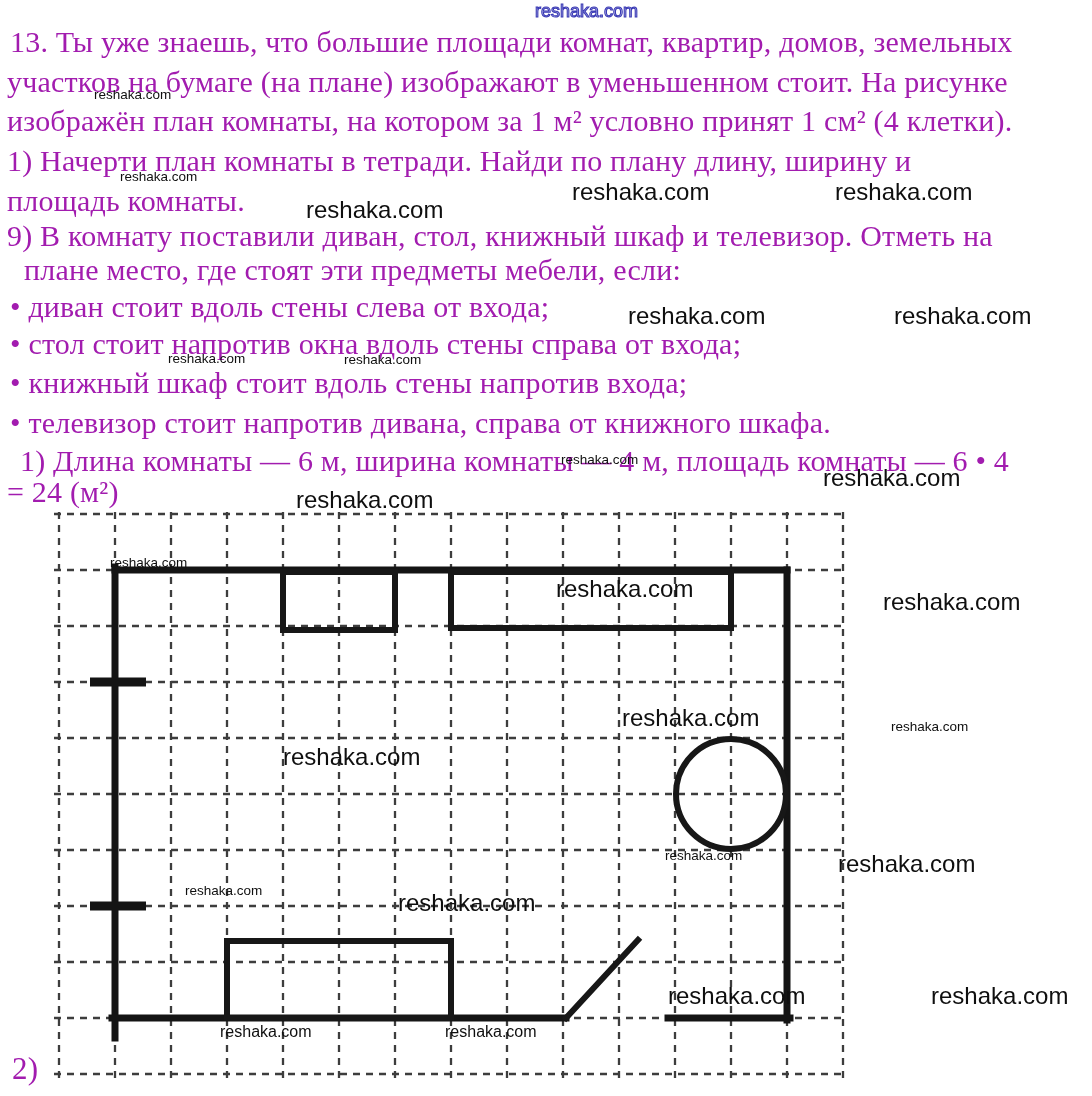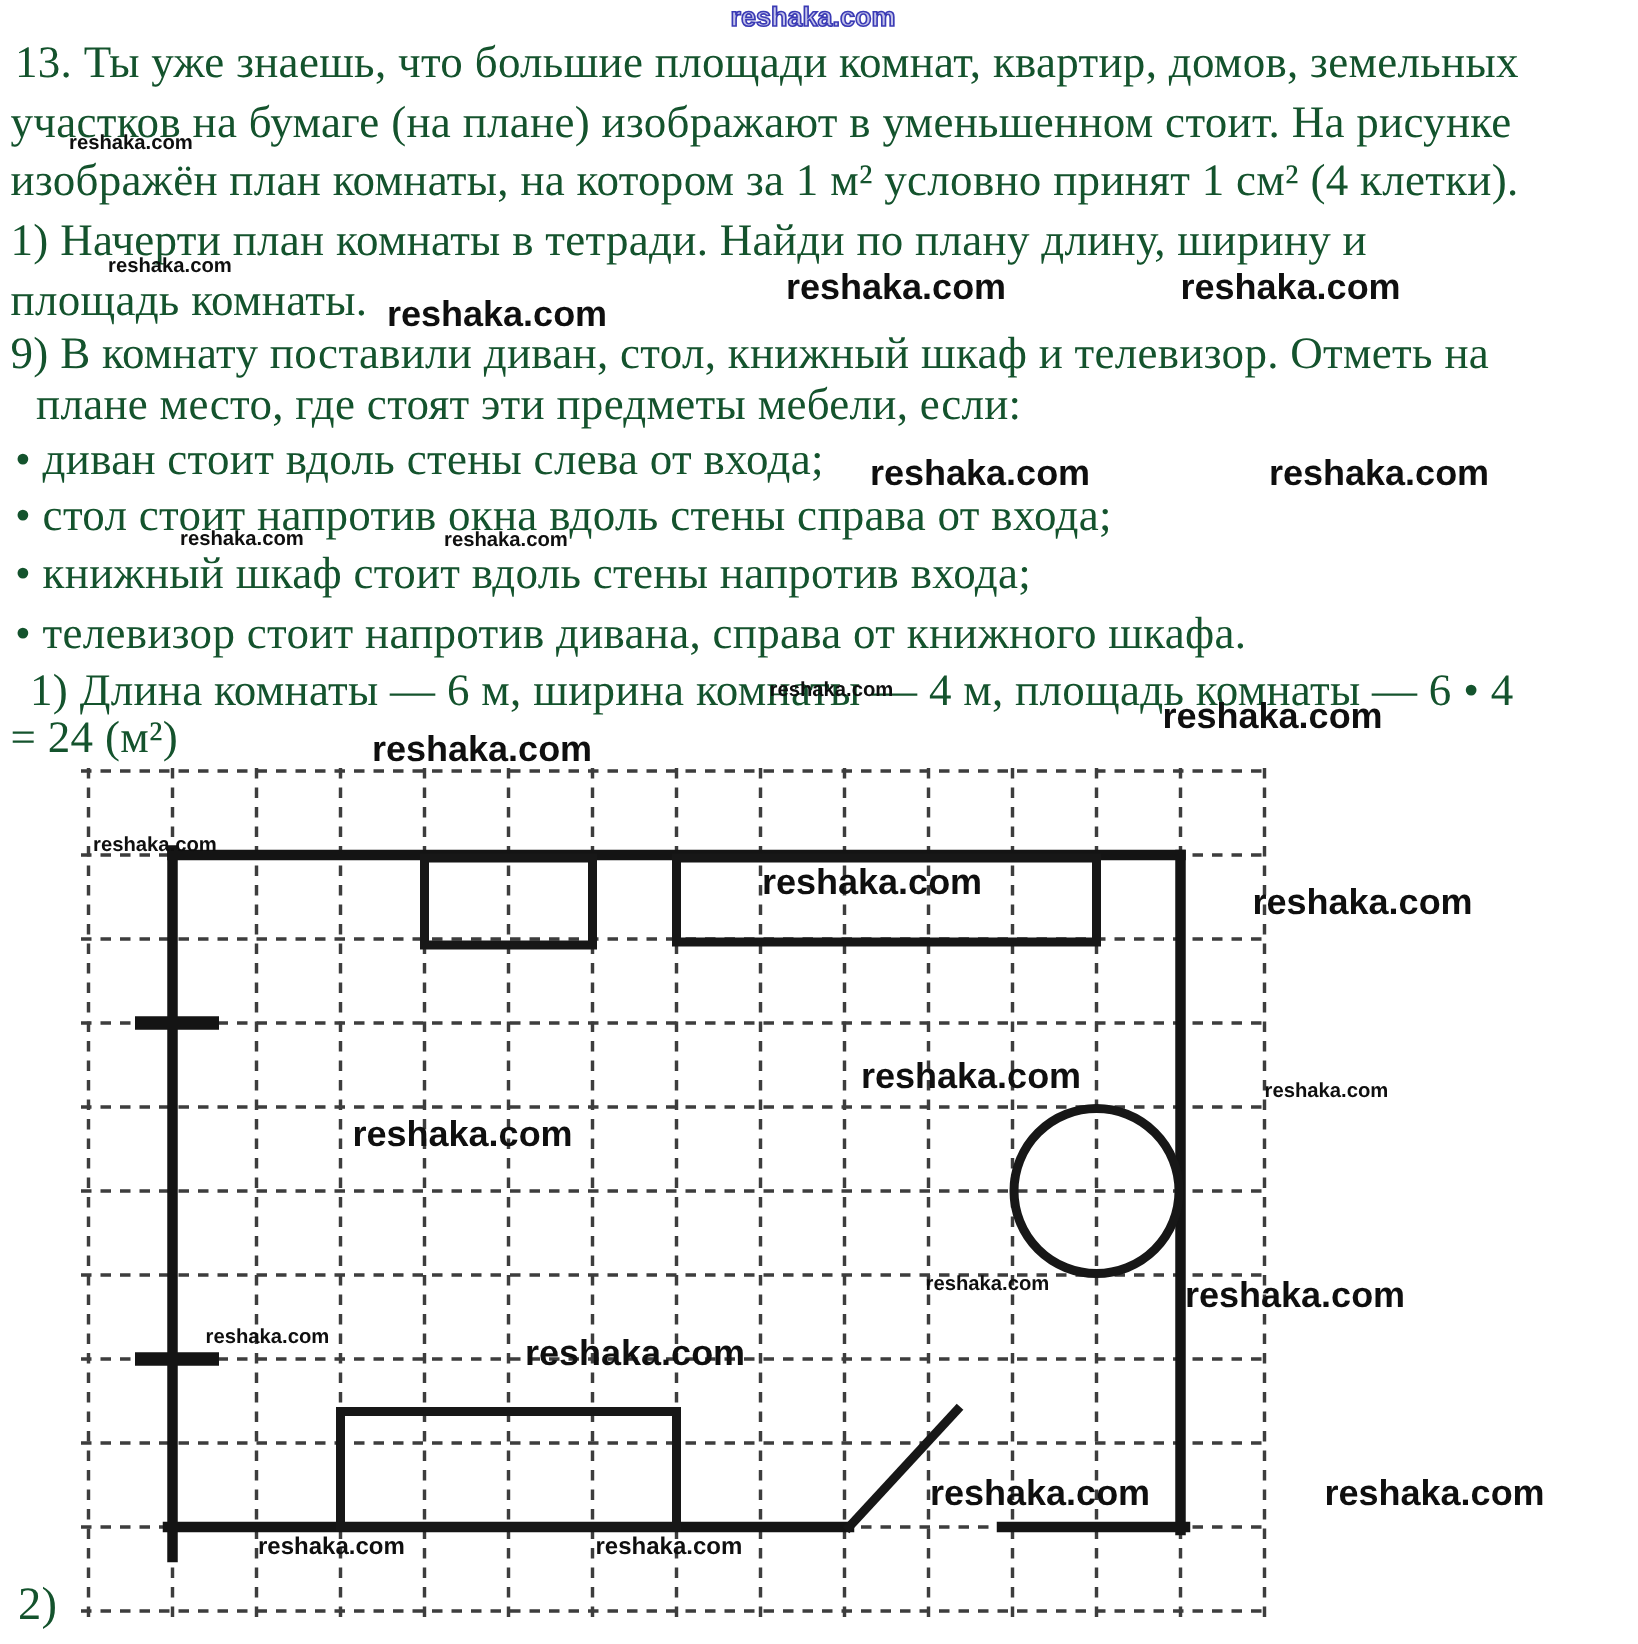--- a/index.html
+++ b/index.html
@@ -8,32 +8,33 @@
     width:1092px;height:1096px;
     background:#ffffff;
     overflow:hidden;
     font-family:"Liberation Serif", serif;
   }
   .tl{
     position:absolute;
     font-family:"Liberation Serif", serif;
     font-size:30px;
     line-height:32px;
-    color:#14532d;
+    color:#a21caf;
     white-space:nowrap;
     letter-spacing:0.2px;
   }
   .part2{font-size:31px;}
   .wm{
     position:absolute;
     font-family:"Liberation Sans", sans-serif;
-    font-weight:bold;
+    font-weight:normal;
     color:#0f0f0f;
     white-space:nowrap;
     line-height:1;
+    margin-left:48px;
   }
   .wm-l{font-size:24px;}
   .wm-m{font-size:16px;}
   .wm-s{font-size:13.5px;}
   .wm-blue{
     font-size:18px;
     color:rgba(58,58,181,0.30);
     -webkit-text-stroke:1.1px #3a3ab5;
   }
   #plan-svg{position:absolute;left:0;top:0;}

